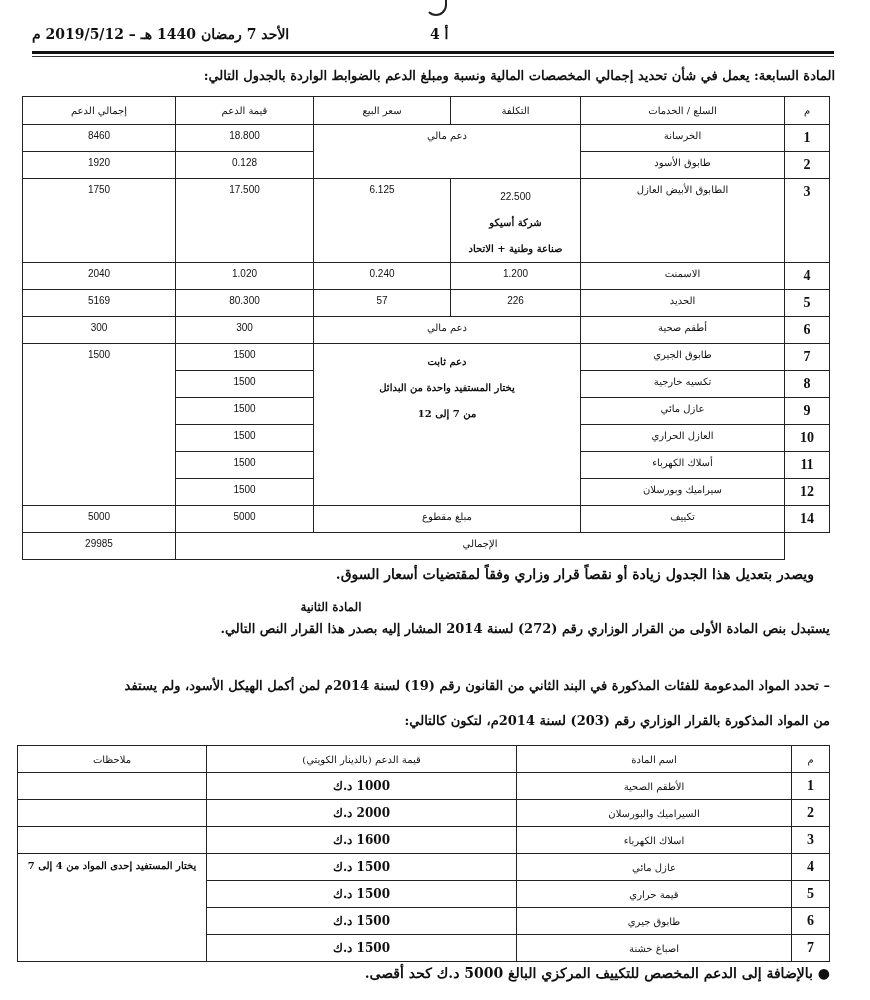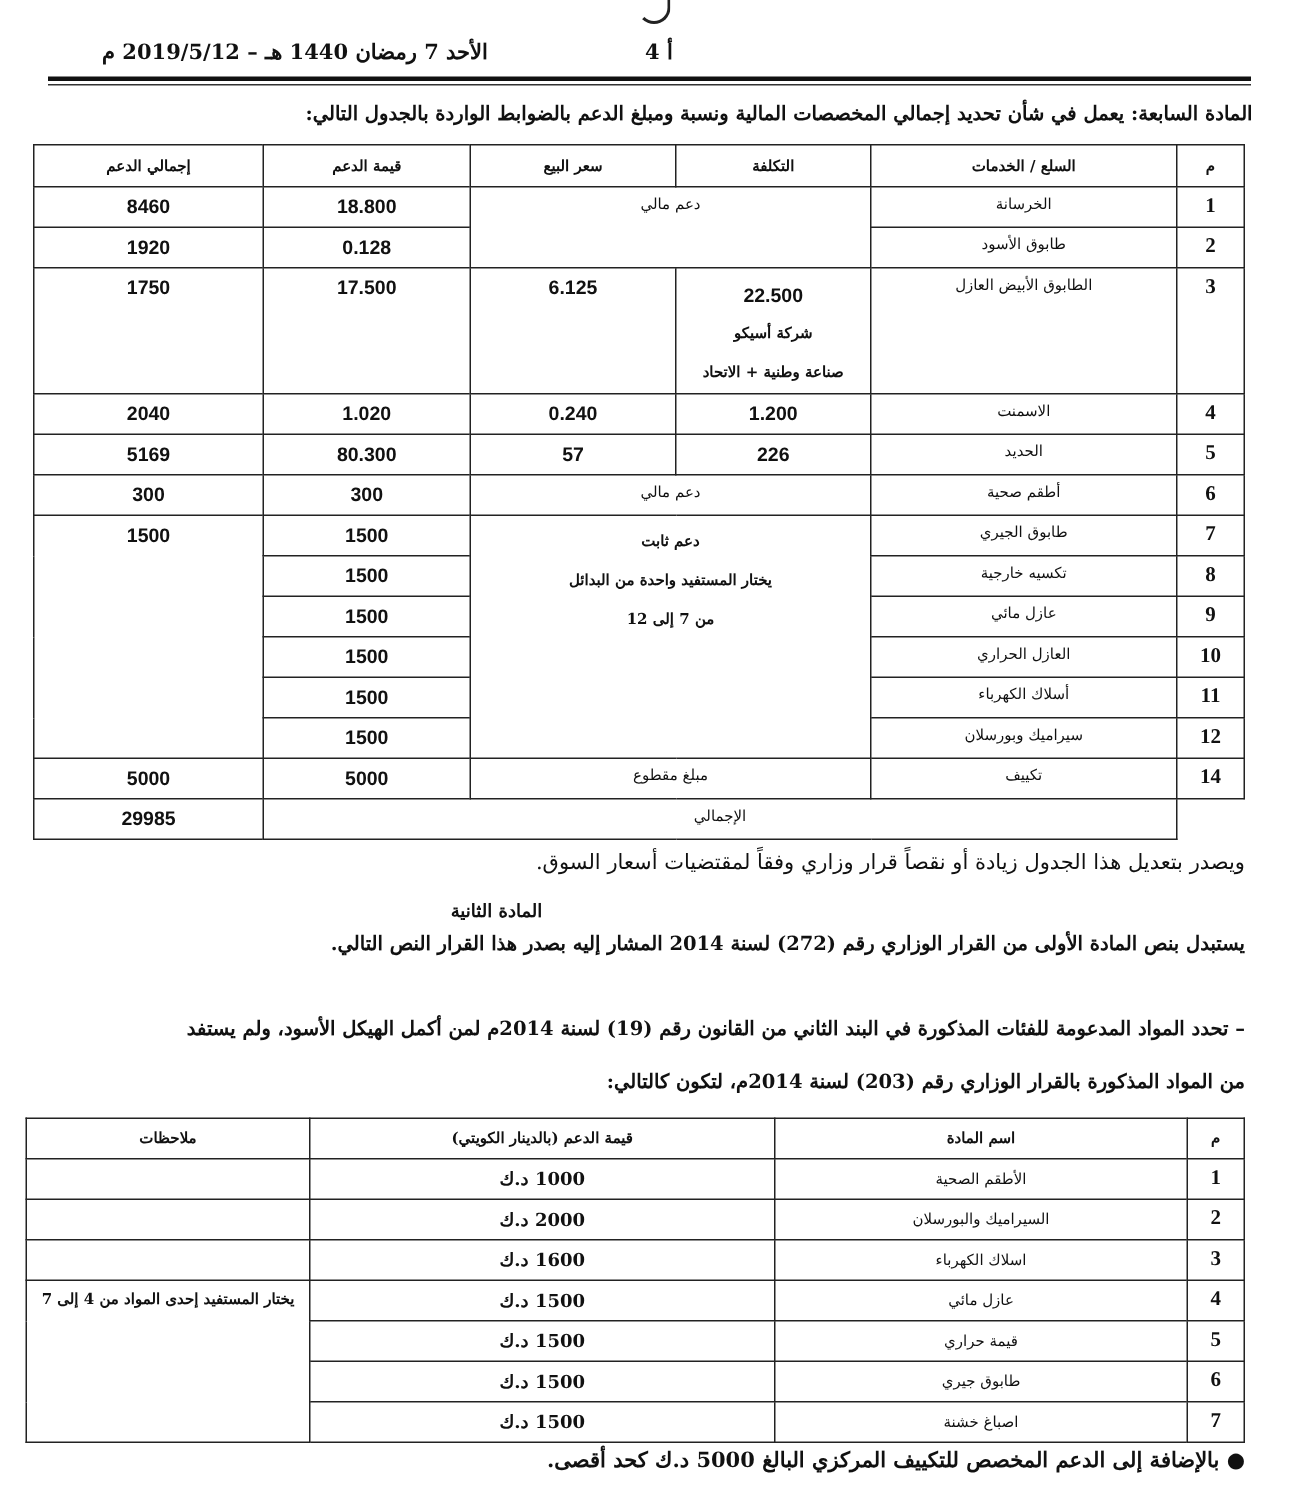--- a/index.html
+++ b/index.html
@@ -1,40 +1,40 @@
 <!DOCTYPE html>
 <html><head>
 <meta charset="utf-8">
 <style>
   * { box-sizing: border-box; margin: 0; padding: 0; }
   html, body { width: 870px; height: 1000px; background: #ffffff; overflow: hidden; }
   body { font-family: "DejaVu Serif", "Liberation Serif", serif; color: #111; position: relative; direction: rtl; }
   .stamp { position: absolute; top: -6px; left: 425px; width: 22px; height: 22px; border: 2px solid #222; border-top: none; border-left-color: transparent; border-radius: 0 0 12px 12px; }
   .header { position: absolute; top: 26px; left: 32px; width: 790px; height: 20px; font-weight: bold; font-size: 14px; }
   .header span { position: absolute; top: 0; white-space: nowrap; }
-  .h-left { left: 0; margin-left: 36px; }
+  .h-left { left: 0; }
   .h-mid { left: 398px; }
   .h-right { right: 0; }
   .rule1 { position: absolute; top: 51px; left: 32px; width: 802px; height: 3px; background: #111; }
   .rule2 { position: absolute; top: 56px; left: 32px; width: 802px; height: 1px; background: #333; }
   .intro { position: absolute; top: 68px; right: 35px; font-size: 13px; font-weight: bold; white-space: nowrap; }
 
   table { border-collapse: collapse; position: absolute; direction: rtl; table-layout: fixed; }
   td, th { border: 1px solid #222; text-align: center; vertical-align: top; font-size: 12px; }
-  th { font-weight: bold; font-size: 10px; height: 28px; vertical-align: middle; }
-  .num { font-family: "Liberation Sans Narrow", "Liberation Sans", sans-serif; font-weight: bold; font-size: 13px; }
+  th { font-weight: normal; font-size: 10px; height: 28px; vertical-align: middle; }
+  .num { font-family: "Liberation Sans Narrow", "Liberation Sans", sans-serif; font-weight: normal; font-size: 10px; }
   .t1 { top: 96px; left: 22px; width: 807px; }
   .t1 td { height: 27px; padding-top: 5px; }
   .t1 .tall { height: 80px; }
   .t1 td.small { font-size: 10px; }
   .t1 td.idx { font-weight: bold; font-size: 14px; font-family: "Liberation Serif", serif; }
   .stack div { line-height: 26px; }
   .stack div.sm { font-size: 10px; font-weight: bold; }
 
-  .after1 { position: absolute; top: 566px; right: 40px; font-size: 14px; font-weight: normal; white-space: nowrap; }
+  .after1 { position: absolute; top: 566px; right: 56px; font-size: 14px; font-weight: bold; white-space: nowrap; }
   .art2 { position: absolute; top: 600px; left: 0; width: 692px; text-align: center; font-size: 12px; font-weight: bold; padding-right: 30px; }
   .p1 { position: absolute; top: 621px; right: 40px; font-size: 13px; font-weight: bold; white-space: nowrap; }
   .p2 { position: absolute; top: 678px; right: 40px; font-size: 13px; font-weight: bold; white-space: nowrap; }
   .p3 { position: absolute; top: 713px; right: 40px; font-size: 13px; font-weight: bold; white-space: nowrap; }
 
   .t2 { top: 745px; left: 17px; width: 812px; }
   .t2 td, .t2 th { height: 27px; vertical-align: middle; }
   .t2 th { font-size: 10px; }
   .t2 td { font-size: 10px; }
   .t2 td.idx { font-weight: bold; font-size: 14px; font-family: "Liberation Serif", serif; }

